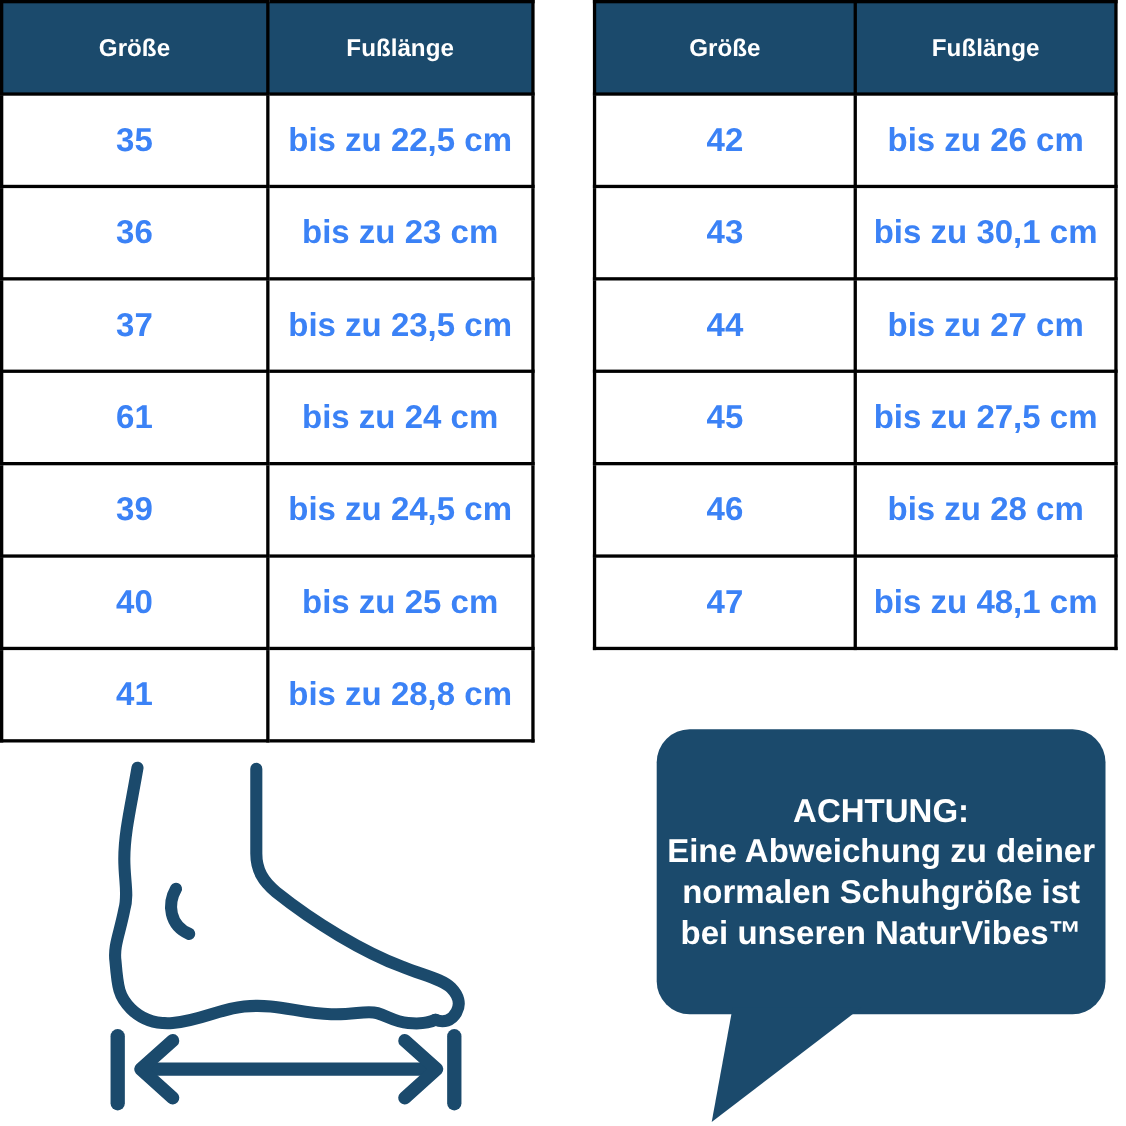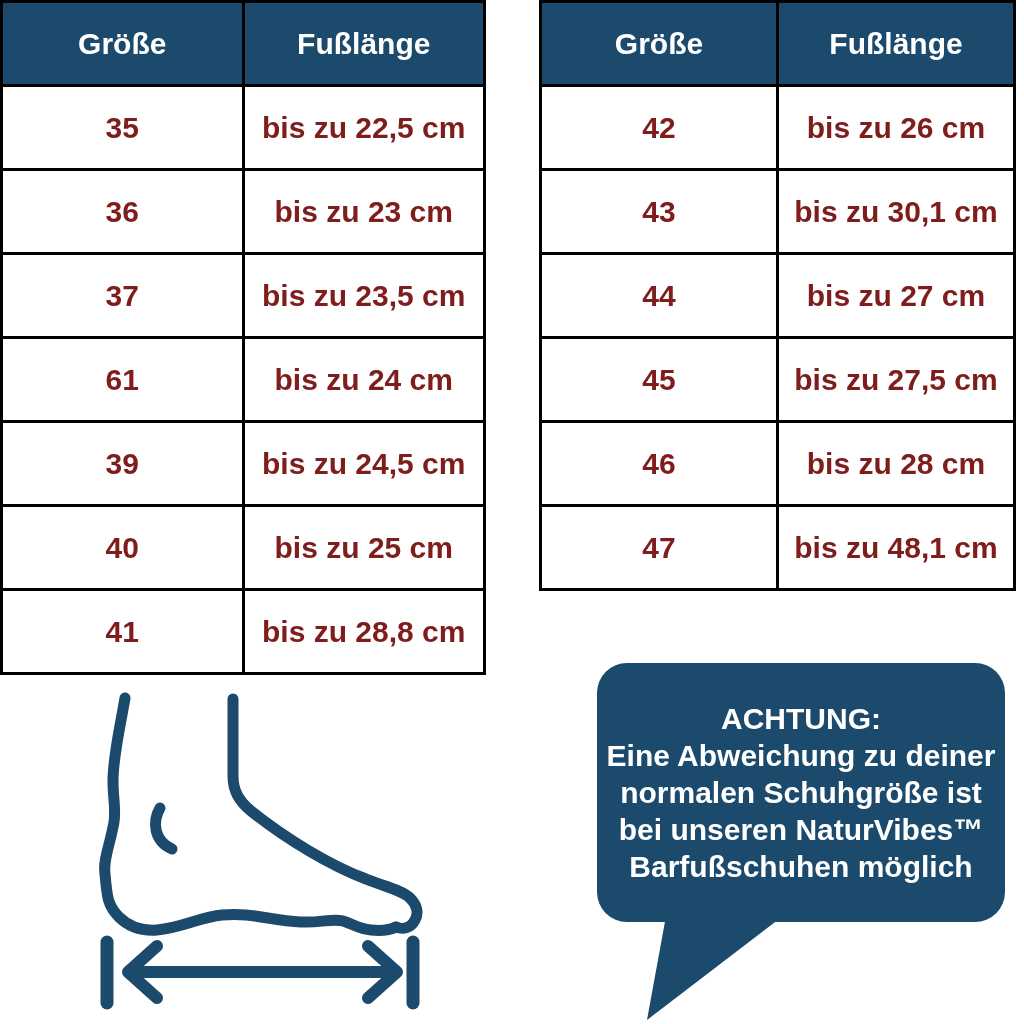--- a/index.html
+++ b/index.html
@@ -24,26 +24,26 @@
   table.size-table td {
     border: 3px solid #000000;
     text-align: center;
     vertical-align: middle;
     padding: 0;
   }
   table.size-table th {
     background: #1B4A6C;
     color: #ffffff;
     font-weight: bold;
-    font-size: 30px;
+    font-size: 22px;
     height: 81px;
   }
   table.size-table td {
     background: #ffffff;
-    color: #7f1d1d;
+    color: #3b82f6;
     font-weight: bold;
     font-size: 30px;
     height: 81px;
   }
   #table-left  { left: 0px;   top: 0px; width: 486px; }
   #table-right { left: 539px; top: 0px; width: 477px; }
 
   .foot-illustration {
     position: absolute;
     left: 85px;
@@ -193,19 +193,18 @@
     <path stroke-width="12" d="M 130,972 L 395,972"></path>
     <path stroke-width="12" d="M 157,946 L 128,972 L 157,998"></path>
     <path stroke-width="12" d="M 368,946 L 397,972 L 368,998"></path>
   </svg>
 
   <div class="callout-bubble">
     <div>ACHTUNG:</div>
     <div>Eine Abweichung zu deiner</div>
     <div>normalen Schuhgröße ist</div>
     <div>bei unseren NaturVibes™</div>
-    <div>Barfußschuhen möglich</div>
   </div>
   <svg class="callout-tail" viewBox="597 915 220 109" xmlns="http://www.w3.org/2000/svg">
     <polygon points="666,916 783,916 647,1020" fill="#1B4A6C"></polygon>
   </svg>
 
 </div>
 
 </body></html>

